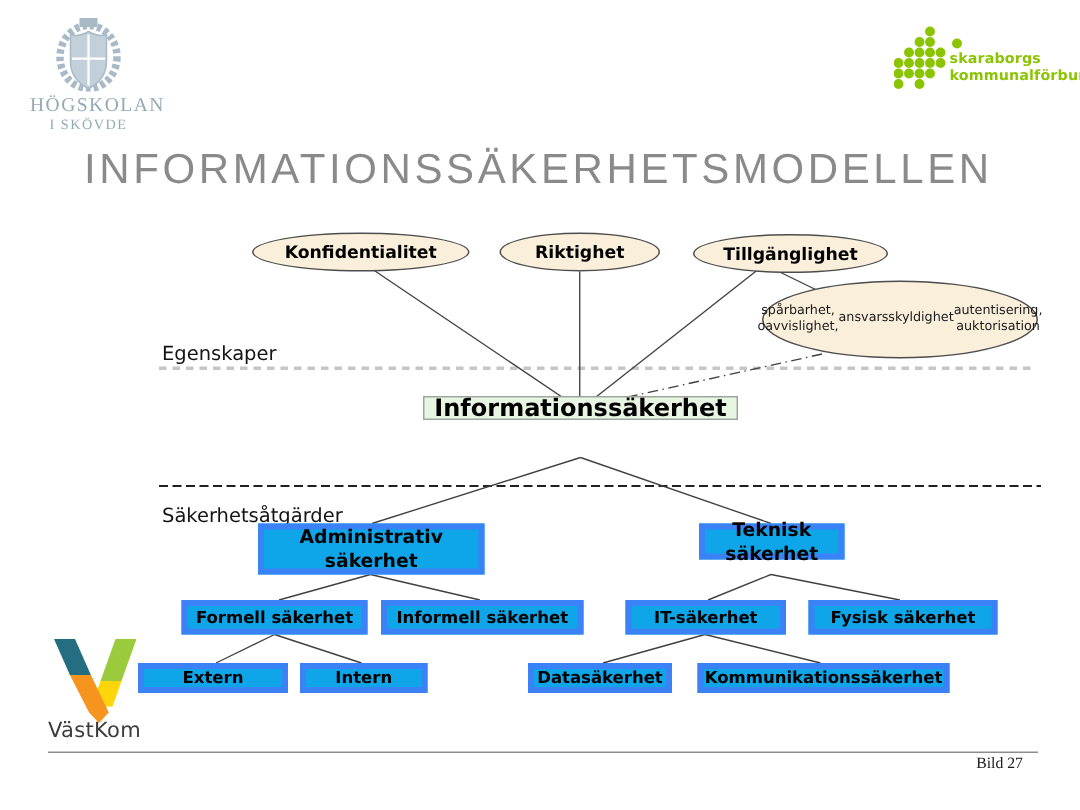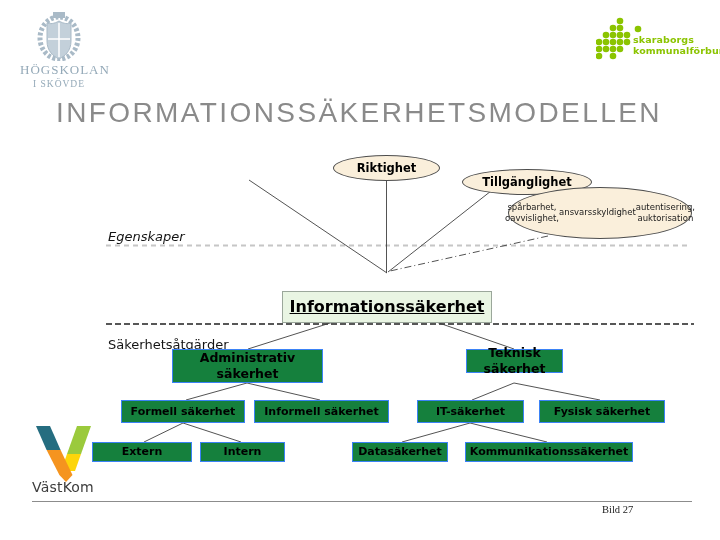--- a/index.html
+++ b/index.html
@@ -18,47 +18,47 @@
   
   .title{position:absolute;left:56px;top:97px;font-family:"Liberation Sans",sans-serif;
          font-size:28px;font-weight:400;letter-spacing:2.4px;color:#8a8a8a;white-space:nowrap;}
 
   
   .node{position:absolute;display:flex;align-items:center;justify-content:center;
         text-align:center;color:#000;font-weight:bold;box-sizing:border-box;}
   .ellipse{background:#faefdb;border:1px solid #4d4d4d;border-radius:50%;font-size:11.5px;}
   .e1{left:168px;top:155px;width:145px;height:26px;}
   .e2{left:333px;top:155px;width:107px;height:26px;}
-  .e3{left:462px;top:169px;width:130px;height:26px;text-align:right;}
+  .e3{left:462px;top:156px;width:130px;height:26px;text-align:right;}
   .e4{left:508px;top:187px;width:184px;height:52px;font-weight:400;font-size:8.5px;
       flex-direction:row;line-height:1.3;color:#1a1a1a;}
-  .box{background:#15803d;border:1px solid #3b82f6;font-size:11px;flex-direction:column;line-height:1.25;}
-  .root{left:282px;top:291px;width:210px;height:32px;background:#e9f5e3;border:1px solid #9ba79b;font-size:16px;text-decoration:underline;}
+  .box{background:#0ea5e9;border:4px solid #3b82f6;font-size:11px;flex-direction:column;line-height:1.25;}
+  .root{left:282px;top:264px;width:210px;height:16px;background:#e9f5e3;border:1px solid #9ba79b;font-size:16px;}
   .admin{left:172px;top:349px;width:151px;height:34px;font-size:12.5px;}
   .teknisk{left:466px;top:349px;width:97px;height:24px;font-size:12.5px;}
   .formell{left:121px;top:400px;width:124px;height:23px;text-align:right;}
   .informell{left:254px;top:400px;width:135px;height:23px;}
   .it{left:417px;top:400px;width:107px;height:23px;}
   .fysisk{left:539px;top:400px;width:126px;height:23px;text-align:right;}
   .extern{left:92px;top:442px;width:100px;height:20px;}
   .intern{left:200px;top:442px;width:85px;height:20px;}
   .data{left:352px;top:442px;width:96px;height:20px;}
   .komm{left:465px;top:442px;width:168px;height:20px;}
 
   .seclabel{position:absolute;font-size:13px;color:#141414;}
-  .lbl-egenskaper{left:108px;top:229px;font-style:italic;}
+  .lbl-egenskaper{left:108px;top:229px;}
   .lbl-atgarder{left:108px;top:337px;}
 
   .connectors{position:absolute;left:0;top:0;pointer-events:none;}
 
   
   .vastkom{position:absolute;left:33px;top:424px;}
   .vastkom-text{position:absolute;left:32px;top:479px;font-size:14px;color:#3c3c3c;letter-spacing:0.2px;}
   .footer-line{position:absolute;left:32px;top:501px;width:660px;height:0;border-top:1px solid #8c8c8c;}
-  .page-number{position:absolute;left:602px;top:504px;width:80px;
+  .page-number{position:absolute;left:602px;top:504px;width:80px;text-align:right;
                font-family:"Liberation Serif",serif;font-size:10.5px;color:#1a1a1a;}
 </style>
 </head>
 <body>
 
 <div class="slide">
 
   <div class="uni-logo">
     <svg width="50" height="50" viewBox="0 0 48 50">
       <ellipse cx="24" cy="27" rx="19" ry="21" fill="none" stroke="#a9bac7" stroke-width="5" stroke-dasharray="3 2"></ellipse>
@@ -122,20 +122,21 @@
       <line x1="183" y1="423" x2="144" y2="442"></line>
       <line x1="183" y1="423" x2="241" y2="442"></line>
       <line x1="470" y1="423" x2="402" y2="442"></line>
       <line x1="470" y1="423" x2="547" y2="442"></line>
     </g>
   </svg>
 
   <div class="seclabel lbl-egenskaper">Egenskaper</div>
   <div class="seclabel lbl-atgarder">Säkerhetsåtgärder</div>
 
+  <div class="node ellipse e1">Konfidentialitet</div>
   <div class="node ellipse e2">Riktighet</div>
   <div class="node ellipse e3">Tillgänglighet</div>
   <div class="node ellipse e4">
     <div>spårbarhet, oavvislighet,</div>
     <div>ansvarsskyldighet</div>
     <div>autentisering, auktorisation</div>
   </div>
 
   <div class="node box root">Informationssäkerhet</div>
 

